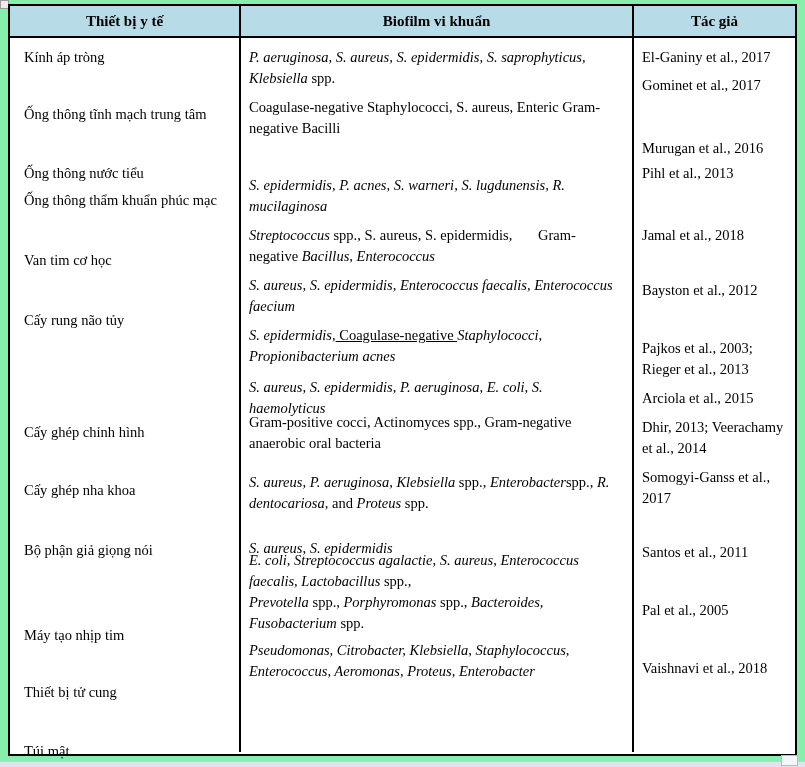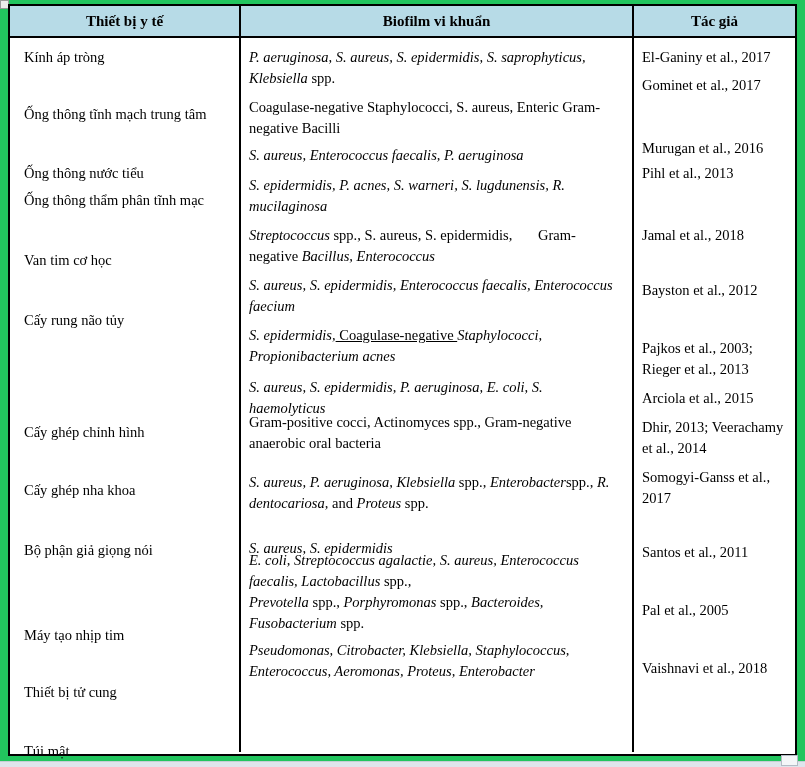--- a/index.html
+++ b/index.html
@@ -1,18 +1,18 @@
 <!DOCTYPE html>
 <html><head>
 <meta charset="utf-8">
 <style>
   * { margin:0; padding:0; box-sizing:border-box; }
   html,body { background:#ffffff; }
   .page {
-    position:relative; width:805px; height:767px; background:#22c55e;
+    position:relative; width:805px; height:767px; background:#86efac;
     font-family:"Liberation Serif","DejaVu Serif",serif; color:#111; overflow:hidden;
   }
   .corner-frag {
     position:absolute; left:0; top:0; width:9px; height:9px;
     border:1px solid #9a9a9a; background:#ececec;
   }
   .tbl {
     position:absolute; left:8px; top:4px; width:789px; height:752px;
     border:2px solid #000; background:#fff;
   }
@@ -55,35 +55,34 @@
       <div class="th c2">Biofilm vi khuẩn</div>
       <div class="th c3">Tác giả</div>
     </div>
 
     <div class="tbody">
 
       <div class="cell c1">
         <p style="top:9px">Kính áp tròng</p>
         <p style="top:66px">Ống thông tĩnh mạch trung tâm</p>
         <p style="top:125px">Ống thông nước tiểu</p>
-        <p style="top:152px">Ống thông thẩm phân tĩnh mạc</p>
+        <p style="top:152px">Ống thông thẩm khuẩn phúc mạc</p>
         <p style="top:212px">Van tim cơ học</p>
         <p style="top:272px">Cấy rung não tủy</p>
         <p style="top:384px">Cấy ghép chỉnh hình</p>
         <p style="top:442px">Cấy ghép nha khoa</p>
         <p style="top:502px">Bộ phận giả giọng nói</p>
         <p style="top:587px">Máy tạo nhịp tim</p>
         <p style="top:644px">Thiết bị tử cung</p>
         <p style="top:703px">Túi mật</p>
       </div>
 
       <div class="cell c2">
         <p style="top:9px"><span style="font-style: italic;">P. aeruginosa, S. aureus, S. epidermidis, S. saprophyticus, Klebsiella</span><span style="font-style: normal;"> spp.</span></p>
         <p style="top:59px"><span style="font-style: normal;">Coagulase-negative Staphylococci, S. aureus, Enteric Gram-negative Bacilli</span></p>
-        <p style="top:107px"><span style="font-style: italic;">S. aureus, Enterococcus faecalis, P. aeruginosa</span></p>
         <p style="top:137px"><span style="font-style: italic;">S. epidermidis, P. acnes, S. warneri, S. lugdunensis, R. mucilaginosa</span></p>
         <p style="top:187px"><span style="font-style: italic;">Streptococcus</span><span style="font-style: normal;"> spp., </span><span style="">S. aureus, S. epidermidis,</span><span style="font-style: normal; margin-left: 22px;"> Gram-negative </span><span style="font-style: italic;">Bacillus, Enterococcus</span></p>
         <p style="top:237px"><span style="font-style: italic;">S. aureus, S. epidermidis, Enterococcus faecalis, Enterococcus faecium</span></p>
         <p style="top:287px"><span style="font-style: italic;">S. epidermidis,</span><span style="font-style: normal; text-decoration: underline;"> Coagulase-negative </span><span style="font-style: italic;">Staphylococci, Propionibacterium acnes</span></p>
         <p style="top:339px"><span style="font-style: italic;">S. aureus, S. epidermidis, P. aeruginosa, E. coli, S. haemolyticus</span></p>
         <p style="top:374px"><span style="font-style: normal;">Gram-positive cocci, Actinomyces spp., Gram-negative anaerobic oral bacteria</span></p>
         <p style="top:434px"><span style="font-style: italic;">S. aureus, P. aeruginosa, Klebsiella</span><span style="font-style: normal;"> spp., </span><span style="font-style: italic;">Enterobacter</span><span style="font-style: normal;">spp., </span><span style="font-style: italic;">R. dentocariosa,</span><span style="font-style: normal;"> and </span><span style="font-style: italic;">Proteus</span><span style="font-style: normal;"> spp.</span></p>
         <p style="top:500px"><span style="font-style: italic;">S. aureus, S. epidermidis</span></p>
         <p style="top:512px"><span style="font-style: italic;">E. coli, Streptococcus agalactie, S. aureus, Enterococcus faecalis, Lactobacillus</span><span style="font-style: normal;"> spp.,</span></p>
         <p style="top:554px"><span style="font-style: italic;">Prevotella</span><span style="font-style: normal;"> spp., </span><span style="font-style: italic;">Porphyromonas</span><span style="font-style: normal;"> spp., </span><span style="font-style: italic;">Bacteroides, Fusobacterium</span><span style="font-style: normal;"> spp.</span></p>

